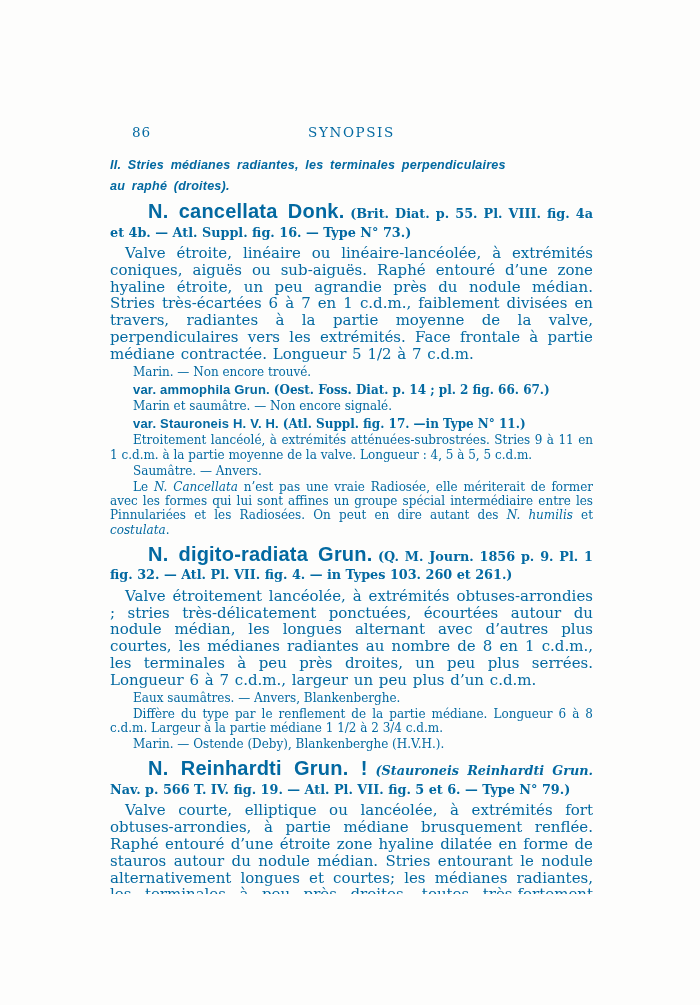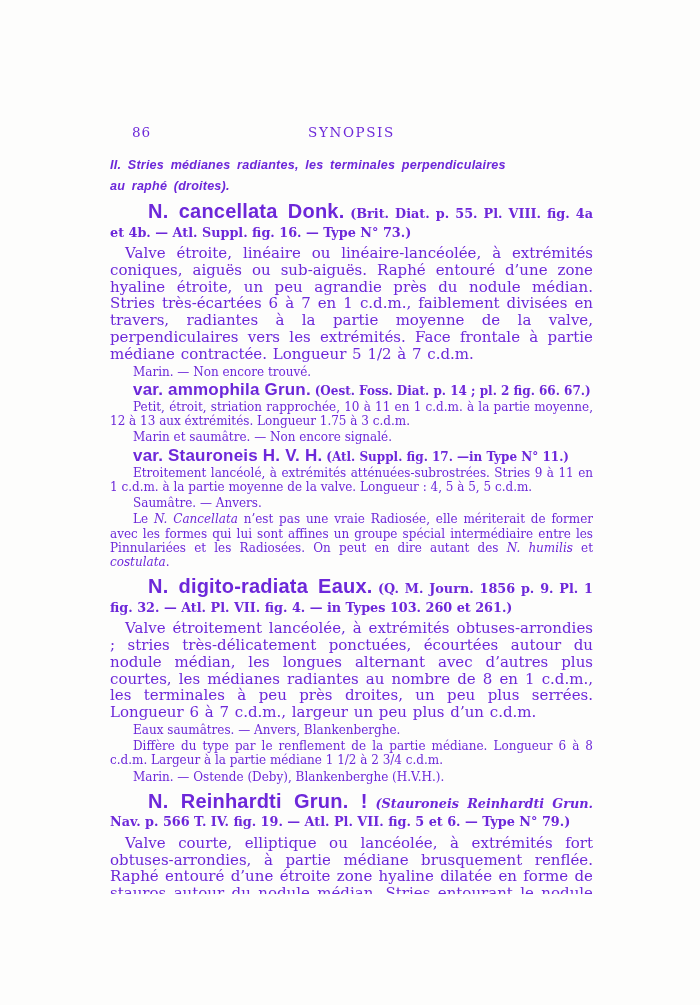--- a/index.html
+++ b/index.html
@@ -5,21 +5,21 @@
   html, body {
     margin: 0;
     padding: 0;
     background: #fdfdfc;
   }
   .page {
     position: relative;
     width: 700px;
     height: 894px;
     background: #fdfdfc;
-    color: #6d28d9;
+    color: #0369a1;
     font-family: "DejaVu Serif", "Liberation Serif", serif;
     overflow: hidden;
     box-sizing: border-box;
   }
   .content {
     position: absolute;
     left: 110px;
     top: 124px;
     width: 483px;
   }
@@ -84,21 +84,21 @@
     text-indent: 23px;
     font-size: 12px;
     line-height: 14.2px;
   }
   .var-heading {
     margin: 4px 0 0;
   }
   .var-label {
     font-family: "Liberation Sans", sans-serif;
     font-weight: 700;
-    font-size: 17px;
+    font-size: 13px;
     letter-spacing: 0.2px;
   }
   .var-ref { font-weight: 700; }
   .ital { font-style: italic; }
 </style>
 </head>
 <body>
 
 <div class="page">
   <div class="content">
@@ -111,30 +111,29 @@
     <div class="section-heading">
       <div>II. Stries médianes radiantes, les terminales perpendiculaires</div>
       <div>au raphé (droites).</div>
     </div>
 
     <p class="species-heading"><span class="species-name">N. cancellata Donk.</span> <span class="species-ref">(Brit. Diat. p. 55. Pl. VIII. fig. 4a et 4b. — Atl. Suppl. fig. 16. — Type N° 73.)</span></p>
     <p class="desc">Valve étroite, linéaire ou linéaire-lancéolée, à extrémités coniques, aiguës ou sub-aiguës. Raphé entouré d’une zone hyaline étroite, un peu agrandie près du nodule médian. Stries très-écartées 6 à 7 en 1 c.d.m., faiblement divisées en travers, radiantes à la partie moyenne de la valve, perpendiculaires vers les extrémités. Face frontale à partie médiane contractée. Longueur 5 1/2 à 7 c.d.m.</p>
     <p class="small-para">Marin. — Non encore trouvé.</p>
 
     <p class="small-para var-heading"><span class="var-label">var. ammophila Grun.</span> <span class="var-ref">(Oest. Foss. Diat. p. 14 ; pl. 2 fig. 66. 67.)</span></p>
-    <p class="small-para">Petit, étroit, striation rapprochée, 10 à 11 en 1 c.d.m. à la partie moyenne, 12 à 13 aux éxtrémités. Longueur 1.75 à 3 c.d.m.</p>
     <p class="small-para">Marin et saumâtre. — Non encore signalé.</p>
 
     <p class="small-para var-heading"><span class="var-label">var. Stauroneis H. V. H.</span> <span class="var-ref">(Atl. Suppl. fig. 17. —in Type N° 11.)</span></p>
     <p class="small-para">Etroitement lancéolé, à extrémités atténuées-subrostrées. Stries 9 à 11 en 1 c.d.m. à la partie moyenne de la valve. Longueur : 4, 5 à 5, 5 c.d.m.</p>
     <p class="small-para">Saumâtre. — Anvers.</p>
 
     <p class="small-para"><span>Le </span><span class="ital">N. Cancellata</span><span> n’est pas une vraie Radiosée, elle mériterait de former avec les formes qui lui sont affines un groupe spécial intermédiaire entre les Pinnulariées et les Radiosées. On peut en dire autant des </span><span class="ital">N. humilis</span><span> et </span><span class="ital">costulata</span><span>.</span></p>
 
-    <p class="species-heading mt-lg"><span class="species-name">N. digito-radiata Eaux.</span> <span class="species-ref">(Q. M. Journ. 1856 p. 9. Pl. 1 fig. 32. — Atl. Pl. VII. fig. 4. — in Types 103. 260 et 261.)</span></p>
+    <p class="species-heading mt-lg"><span class="species-name">N. digito-radiata Grun.</span> <span class="species-ref">(Q. M. Journ. 1856 p. 9. Pl. 1 fig. 32. — Atl. Pl. VII. fig. 4. — in Types 103. 260 et 261.)</span></p>
     <p class="desc">Valve étroitement lancéolée, à extrémités obtuses-arrondies ; stries très-délicatement ponctuées, écourtées autour du nodule médian, les longues alternant avec d’autres plus courtes, les médianes radiantes au nombre de 8 en 1 c.d.m., les terminales à peu près droites, un peu plus serrées. Longueur 6 à 7 c.d.m., largeur un peu plus d’un c.d.m.</p>
     <p class="small-para">Eaux saumâtres. — Anvers, Blankenberghe.</p>
 
     <p class="small-para">Diffère du type par le renflement de la partie médiane. Longueur 6 à 8 c.d.m. Largeur à la partie médiane 1 1/2 à 2 3/4 c.d.m.</p>
     <p class="small-para">Marin. — Ostende (Deby), Blankenberghe (H.V.H.).</p>
 
     <p class="species-heading mt-lg"><span class="species-name">N. Reinhardti Grun. !</span> <span class="species-ref"><span class="ital">(Stauroneis Reinhardti Grun.</span> <span>Nav. p. 566 T. IV. fig. 19. — Atl. Pl. VII. fig. 5 et 6. — Type N° 79.)</span></span></p>
     <p class="desc">Valve courte, elliptique ou lancéolée, à extrémités fort obtuses-arrondies, à partie médiane brusquement renflée. Raphé entouré d’une étroite zone hyaline dilatée en forme de stauros autour du nodule médian. Stries entourant le nodule alternativement longues et courtes; les médianes radiantes, les terminales à peu près droites, toutes très-fortement ponctuées et au nombre d’environ 9 en 1 c.d.m., sauf celles environnant le nodule qui sont plus écartées. Longueur : 3 1/2 à 6 c.d.m. Largeur env. 1 1/2 c.d.m.</p>
 
   </div>

